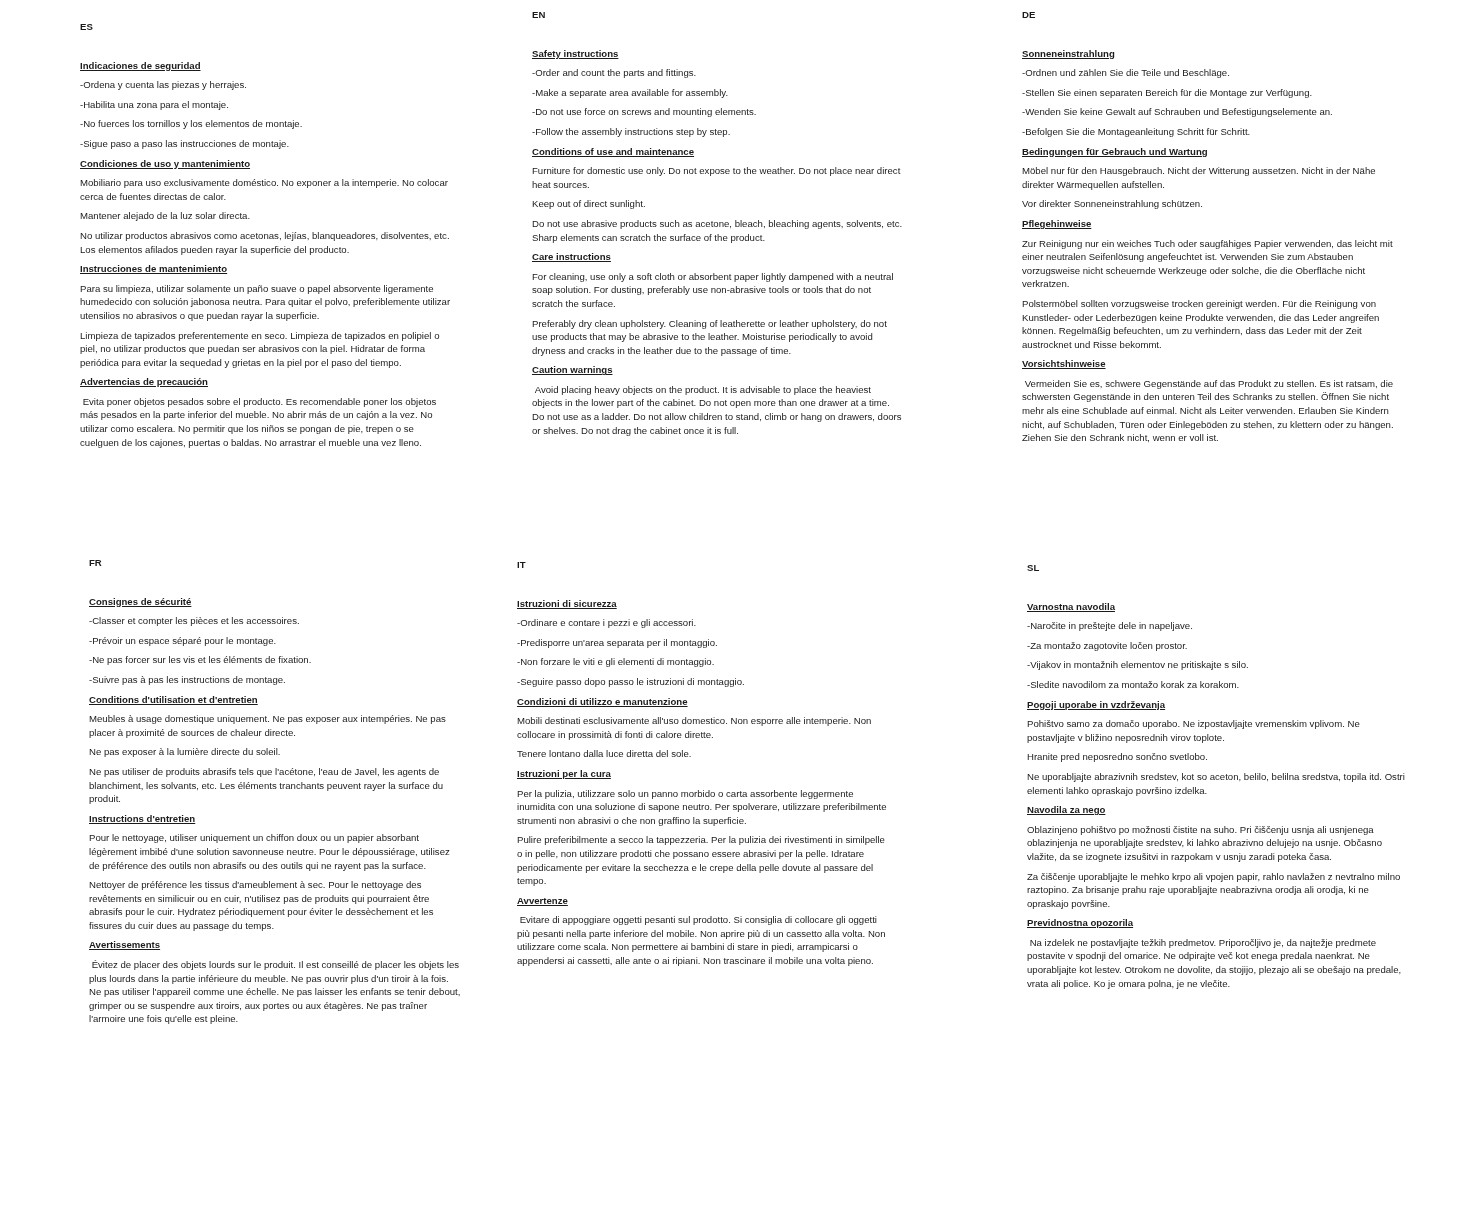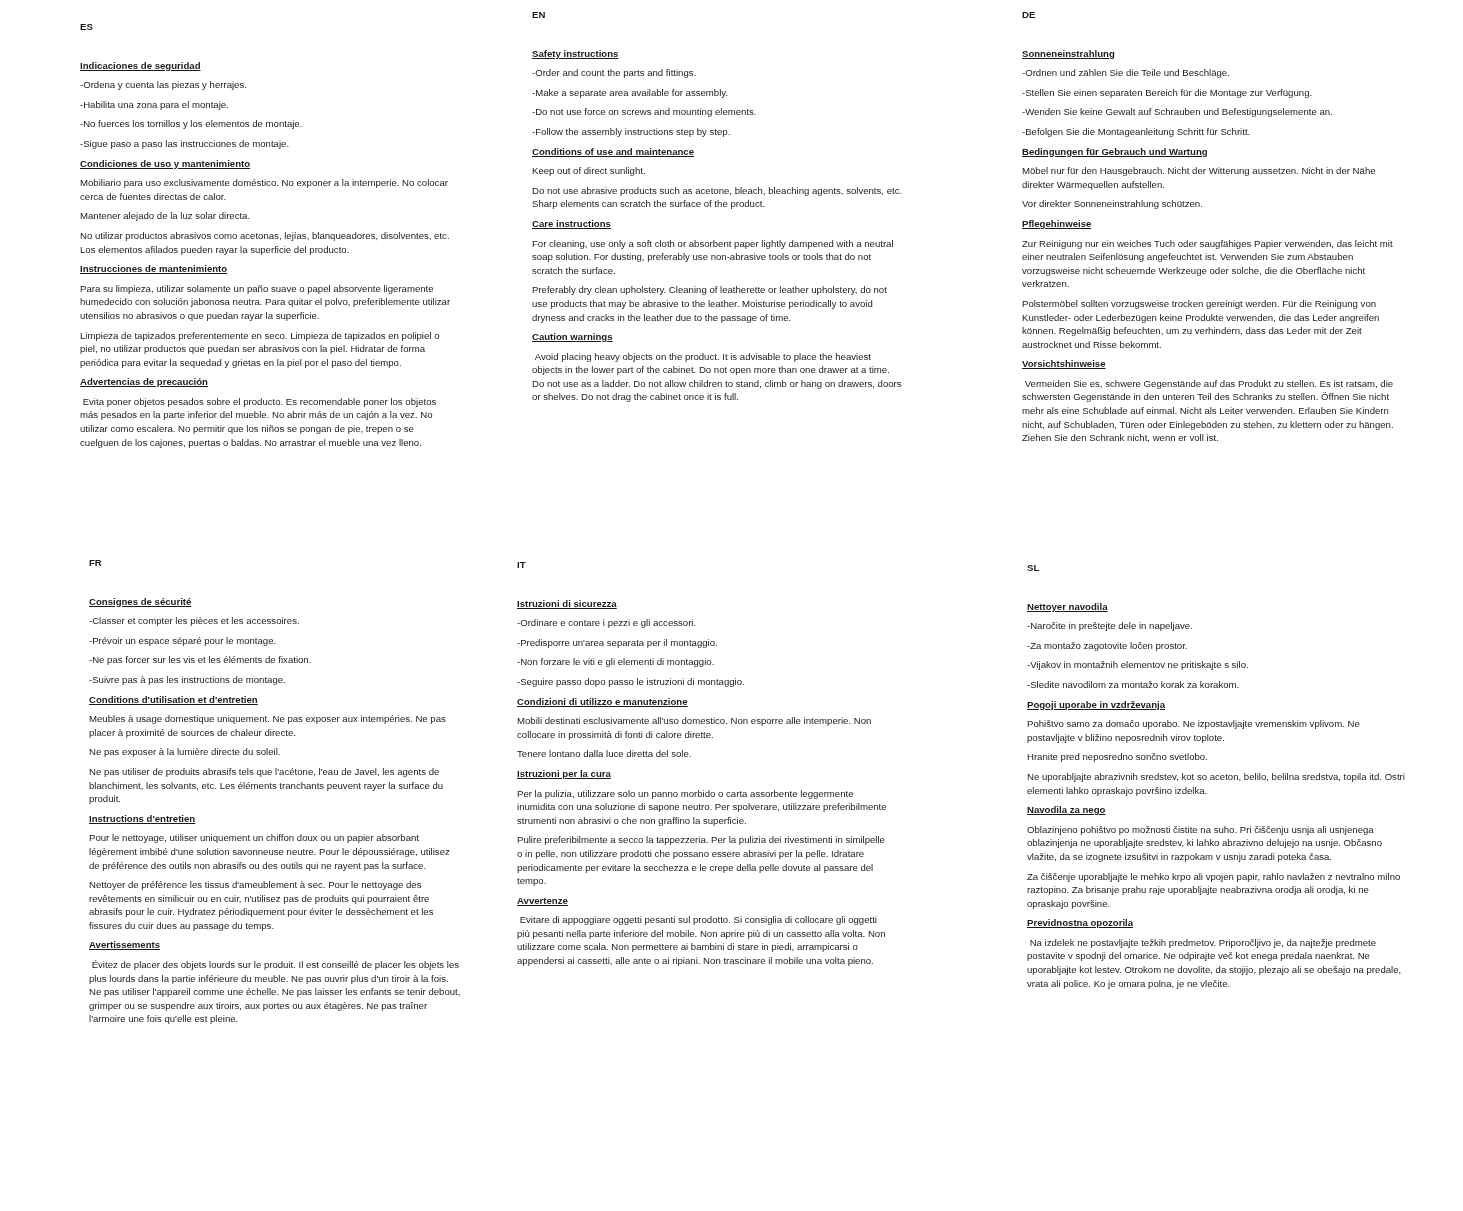--- a/index.html
+++ b/index.html
@@ -67,20 +67,21 @@
 
   <section class="block pos-en">
     <p class="lang">EN</p>
     <div class="sections">
         <p class="heading">Safety instructions</p>
         <p class="para">-Order and count the parts and fittings.</p>
         <p class="para">-Make a separate area available for assembly.</p>
         <p class="para">-Do not use force on screws and mounting elements.</p>
         <p class="para">-Follow the assembly instructions step by step.</p>
         <p class="heading">Conditions of use and maintenance</p>
+        <p class="para">Furniture for domestic use only. Do not expose to the weather. Do not place near direct heat sources.</p>
         <p class="para">Keep out of direct sunlight.</p>
         <p class="para">Do not use abrasive products such as acetone, bleach, bleaching agents, solvents, etc. Sharp elements can scratch the surface of the product.</p>
         <p class="heading">Care instructions</p>
         <p class="para">For cleaning, use only a soft cloth or absorbent paper lightly dampened with a neutral soap solution. For dusting, preferably use non-abrasive tools or tools that do not scratch the surface.</p>
         <p class="para">Preferably dry clean upholstery. Cleaning of leatherette or leather upholstery, do not use products that may be abrasive to the leather. Moisturise periodically to avoid dryness and cracks in the leather due to the passage of time.</p>
         <p class="heading">Caution warnings</p>
         <p class="para"> Avoid placing heavy objects on the product. It is advisable to place the heaviest objects in the lower part of the cabinet. Do not open more than one drawer at a time. Do not use as a ladder. Do not allow children to stand, climb or hang on drawers, doors or shelves. Do not drag the cabinet once it is full.</p>
       </div>
   </section>
 
@@ -138,21 +139,21 @@
         <p class="para">Per la pulizia, utilizzare solo un panno morbido o carta assorbente leggermente inumidita con una soluzione di sapone neutro. Per spolverare, utilizzare preferibilmente strumenti non abrasivi o che non graffino la superficie.</p>
         <p class="para">Pulire preferibilmente a secco la tappezzeria. Per la pulizia dei rivestimenti in similpelle o in pelle, non utilizzare prodotti che possano essere abrasivi per la pelle. Idratare periodicamente per evitare la secchezza e le crepe della pelle dovute al passare del tempo.</p>
         <p class="heading">Avvertenze</p>
         <p class="para"> Evitare di appoggiare oggetti pesanti sul prodotto. Si consiglia di collocare gli oggetti più pesanti nella parte inferiore del mobile. Non aprire più di un cassetto alla volta. Non utilizzare come scala. Non permettere ai bambini di stare in piedi, arrampicarsi o appendersi ai cassetti, alle ante o ai ripiani. Non trascinare il mobile una volta pieno.</p>
       </div>
   </section>
 
   <section class="block pos-sl">
     <p class="lang">SL</p>
     <div class="sections">
-        <p class="heading">Nettoyer navodila</p>
+        <p class="heading">Varnostna navodila</p>
         <p class="para">-Naročite in preštejte dele in napeljave.</p>
         <p class="para">-Za montažo zagotovite ločen prostor.</p>
         <p class="para">-Vijakov in montažnih elementov ne pritiskajte s silo.</p>
         <p class="para">-Sledite navodilom za montažo korak za korakom.</p>
         <p class="heading">Pogoji uporabe in vzdrževanja</p>
         <p class="para">Pohištvo samo za domačo uporabo. Ne izpostavljajte vremenskim vplivom. Ne postavljajte v bližino neposrednih virov toplote.</p>
         <p class="para">Hranite pred neposredno sončno svetlobo.</p>
         <p class="para">Ne uporabljajte abrazivnih sredstev, kot so aceton, belilo, belilna sredstva, topila itd. Ostri elementi lahko opraskajo površino izdelka.</p>
         <p class="heading">Navodila za nego</p>
         <p class="para">Oblazinjeno pohištvo po možnosti čistite na suho. Pri čiščenju usnja ali usnjenega oblazinjenja ne uporabljajte sredstev, ki lahko abrazivno delujejo na usnje. Občasno vlažite, da se izognete izsušitvi in razpokam v usnju zaradi poteka časa.</p>

